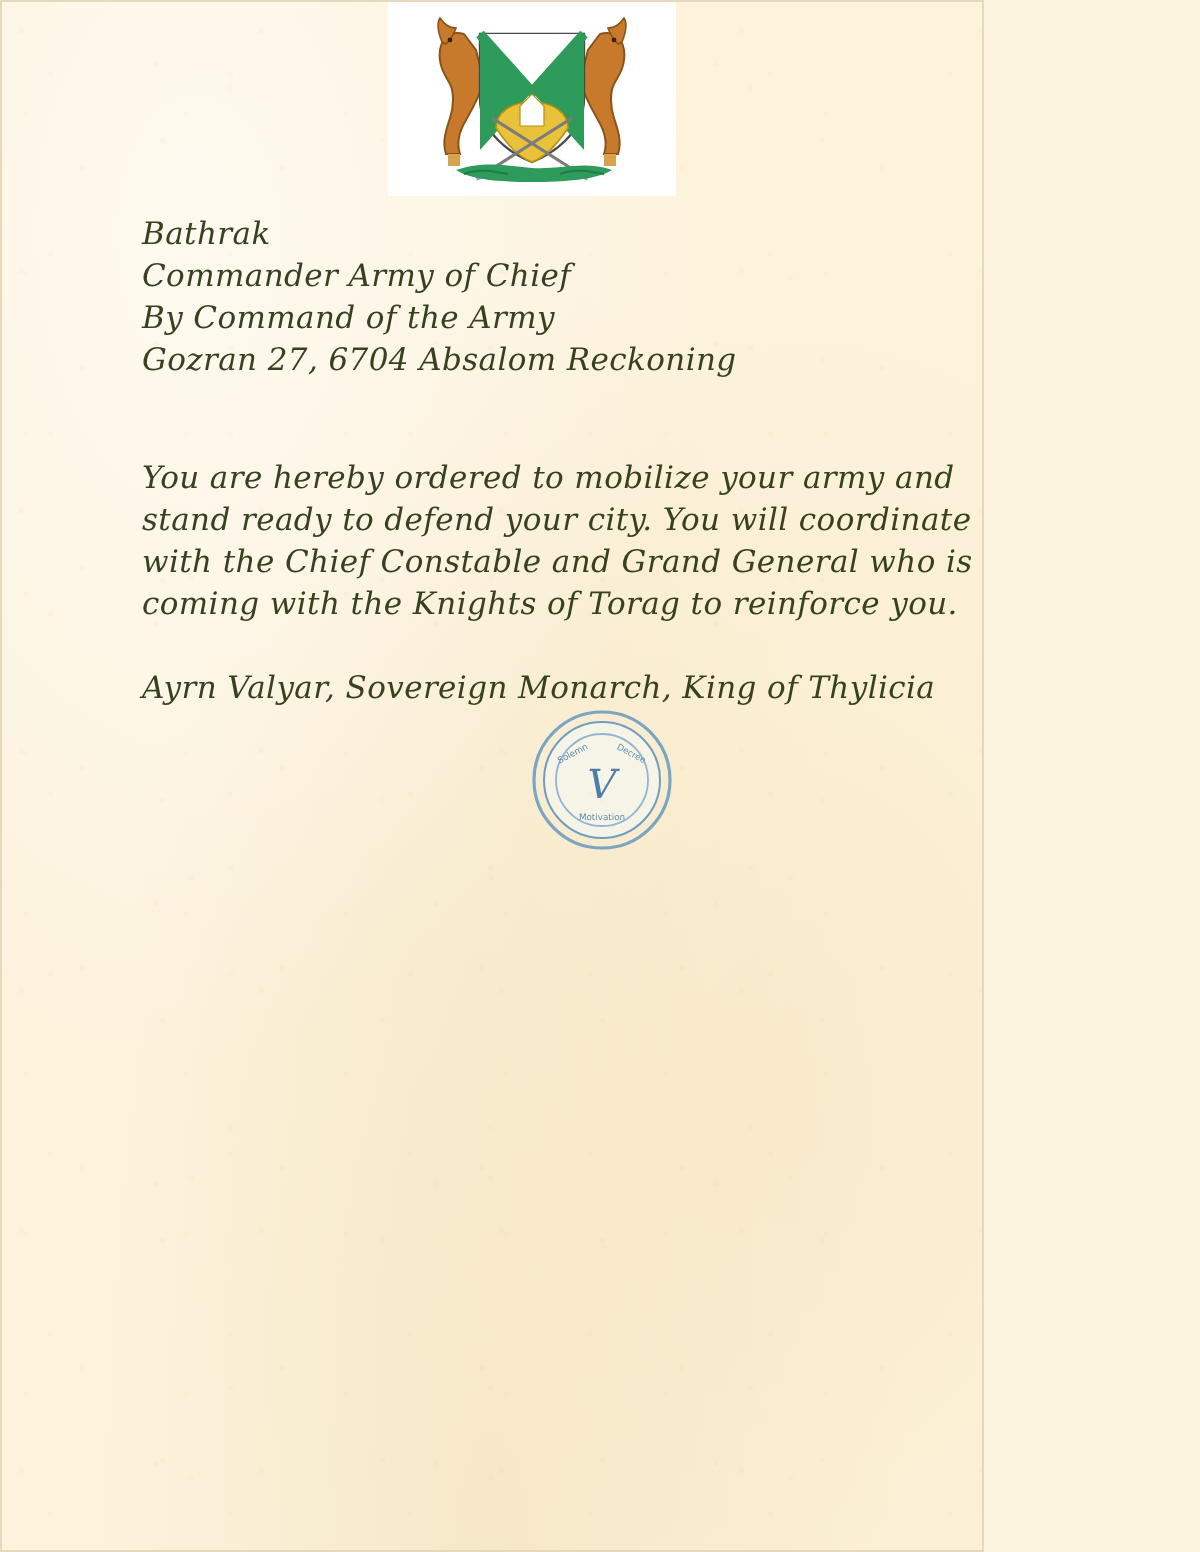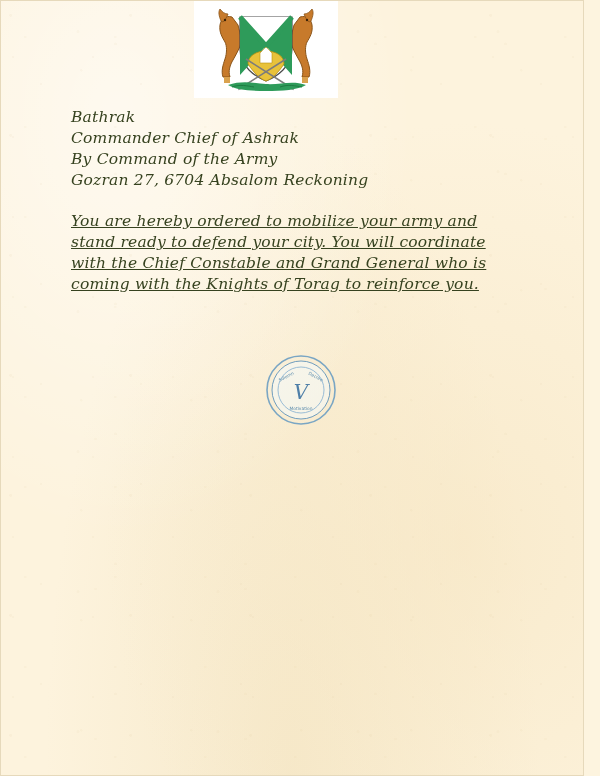--- a/index.html
+++ b/index.html
@@ -8,21 +8,21 @@
   }
   body {
     width: 600px;
     height: 776px;
     background: #fdf4df;
     font-family: "DejaVu Serif", serif;
     overflow: hidden;
   }
   .page {
     position: relative;
-    width: 584px;
+    width: 492px;
     height: 776px;
     box-sizing: border-box;
     background:
       radial-gradient(ellipse at 20% 15%, rgba(255,255,255,0.55) 0%, rgba(255,255,255,0) 45%),
       radial-gradient(ellipse at 80% 70%, rgba(246,229,193,0.6) 0%, rgba(255,255,255,0) 55%),
       radial-gradient(ellipse at 50% 100%, rgba(240,224,186,0.55) 0%, rgba(255,255,255,0) 60%),
       #fdf3dd;
     border: 1px solid #e6d9bb;
   }
   .paper-grain {
@@ -65,23 +65,22 @@
   .script {
     font-family: "DejaVu Serif", serif;
     font-style: italic;
     font-size: 15.5px;
     line-height: 21px;
     color: #36421f;
     letter-spacing: 0.2px;
   }
   .addr-line { white-space: nowrap; }
   .para {
-    margin-top: 20px;
+    margin-top: 38px;
     width: 452px;
-    text-decoration: underline;
   }
   .signature {
     margin-top: 21px;
     white-space: nowrap;
   }
 
   
   .seal {
     position: absolute;
     left: 264px;
@@ -136,27 +135,28 @@
         <path d="M34 84 C48 79 60 82 72 83 C86 84 98 79 112 84 C104 89 88 90 72 90 C56 90 42 89 34 84 Z" fill="#2e9b5a"></path>
         <path d="M38 86 C46 83 54 85 60 86" stroke="#1e7b42" stroke-width="1" fill="none"></path>
         <path d="M86 86 C94 83 102 85 108 86" stroke="#1e7b42" stroke-width="1" fill="none"></path>
       </g>
     </svg>
   </div>
 
   <div class="letter">
     <div class="script">
       <div class="addr-line">Bathrak</div>
-      <div class="addr-line">Commander Chief of Ashrak</div>
+      <div class="addr-line">Commander Army of Chief</div>
       <div class="addr-line">By Command of the Army</div>
       <div class="addr-line">Gozran 27, 6704 Absalom Reckoning</div>
     </div>
 
     <div class="script para">You are hereby ordered to mobilize your army and stand ready to defend your city. You will coordinate with the Chief Constable and Grand General who is coming with the Knights of Torag to reinforce you.</div>
 
+    <div class="script signature">Ayrn Valyar, Sovereign Monarch, King of Thylicia</div>
   </div>
 
   <div class="seal">
     <svg width="72" height="72" viewBox="0 0 72 72" xmlns="http://www.w3.org/2000/svg">
       <circle cx="36" cy="36" r="34" fill="none" stroke="#7aa6c4" stroke-width="1.6"></circle>
       <circle cx="36" cy="36" r="29" fill="#f4fbff" fill-opacity="0.5" stroke="#6f9dbe" stroke-width="1"></circle>
       <circle cx="36" cy="36" r="23" fill="none" stroke="#8fb6d2" stroke-width="0.9"></circle>
       <text x="36" y="45" text-anchor="middle" font-family="DejaVu Serif, serif" font-size="20" font-style="italic" fill="#4f7fa8">V</text>
       <text x="22" y="24" text-anchor="middle" font-family="DejaVu Sans, sans-serif" font-size="4.4" fill="#5d8dad" transform="rotate(-28 22 24)">Solemn</text>
       <text x="50" y="24" text-anchor="middle" font-family="DejaVu Sans, sans-serif" font-size="4.4" fill="#5d8dad" transform="rotate(28 50 24)">Decree</text>

